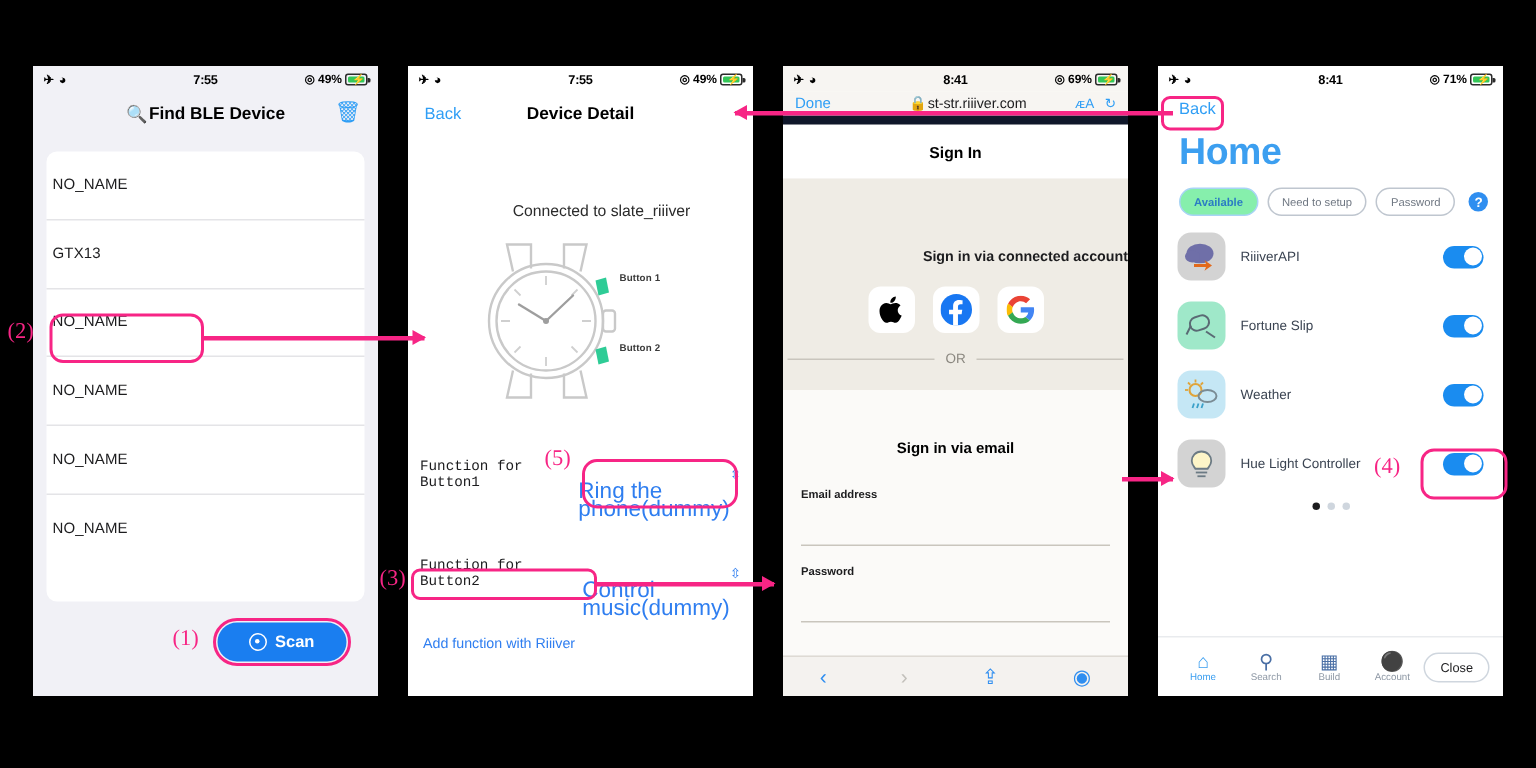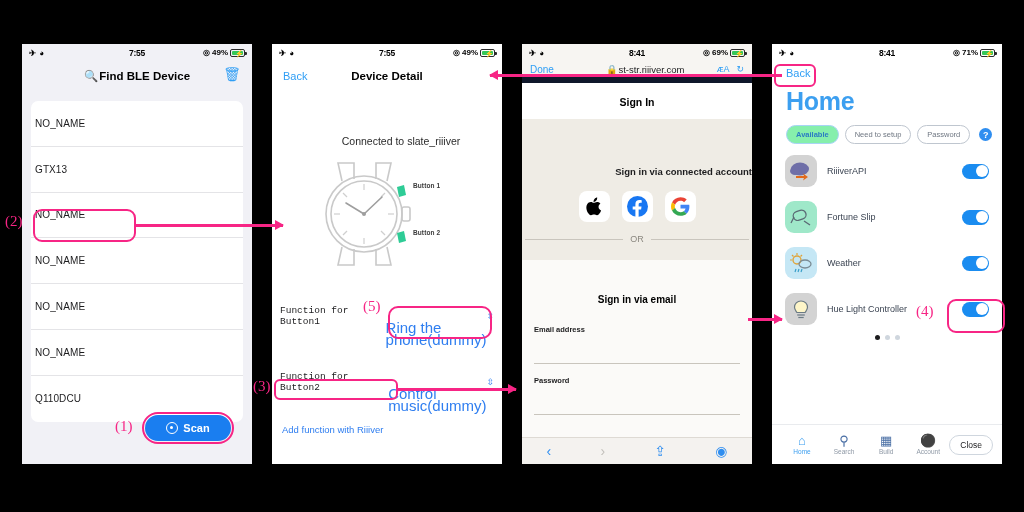--- a/index.html
+++ b/index.html
@@ -132,21 +132,20 @@
       </div>
       <div class="p1-trash">🗑</div>
     </div>
     <div class="p1-card">
       <div class="p1-row">NO_NAME</div>
       <div class="p1-row">GTX13</div>
       <div class="p1-row">NO_NAME</div>
       <div class="p1-row">NO_NAME</div>
       <div class="p1-row">NO_NAME</div>
       <div class="p1-row">NO_NAME</div>
-      <div class="p1-row">Q110DCU</div>
     </div>
   </div>
   <div class="scan-btn">
     <span class="scan-ico"></span>
     <span>Scan</span>
   </div>
 
   <div class="phone" id="p2">
     <div class="statusbar">
       <span class="sb-left">✈ <span>◕</span></span>

